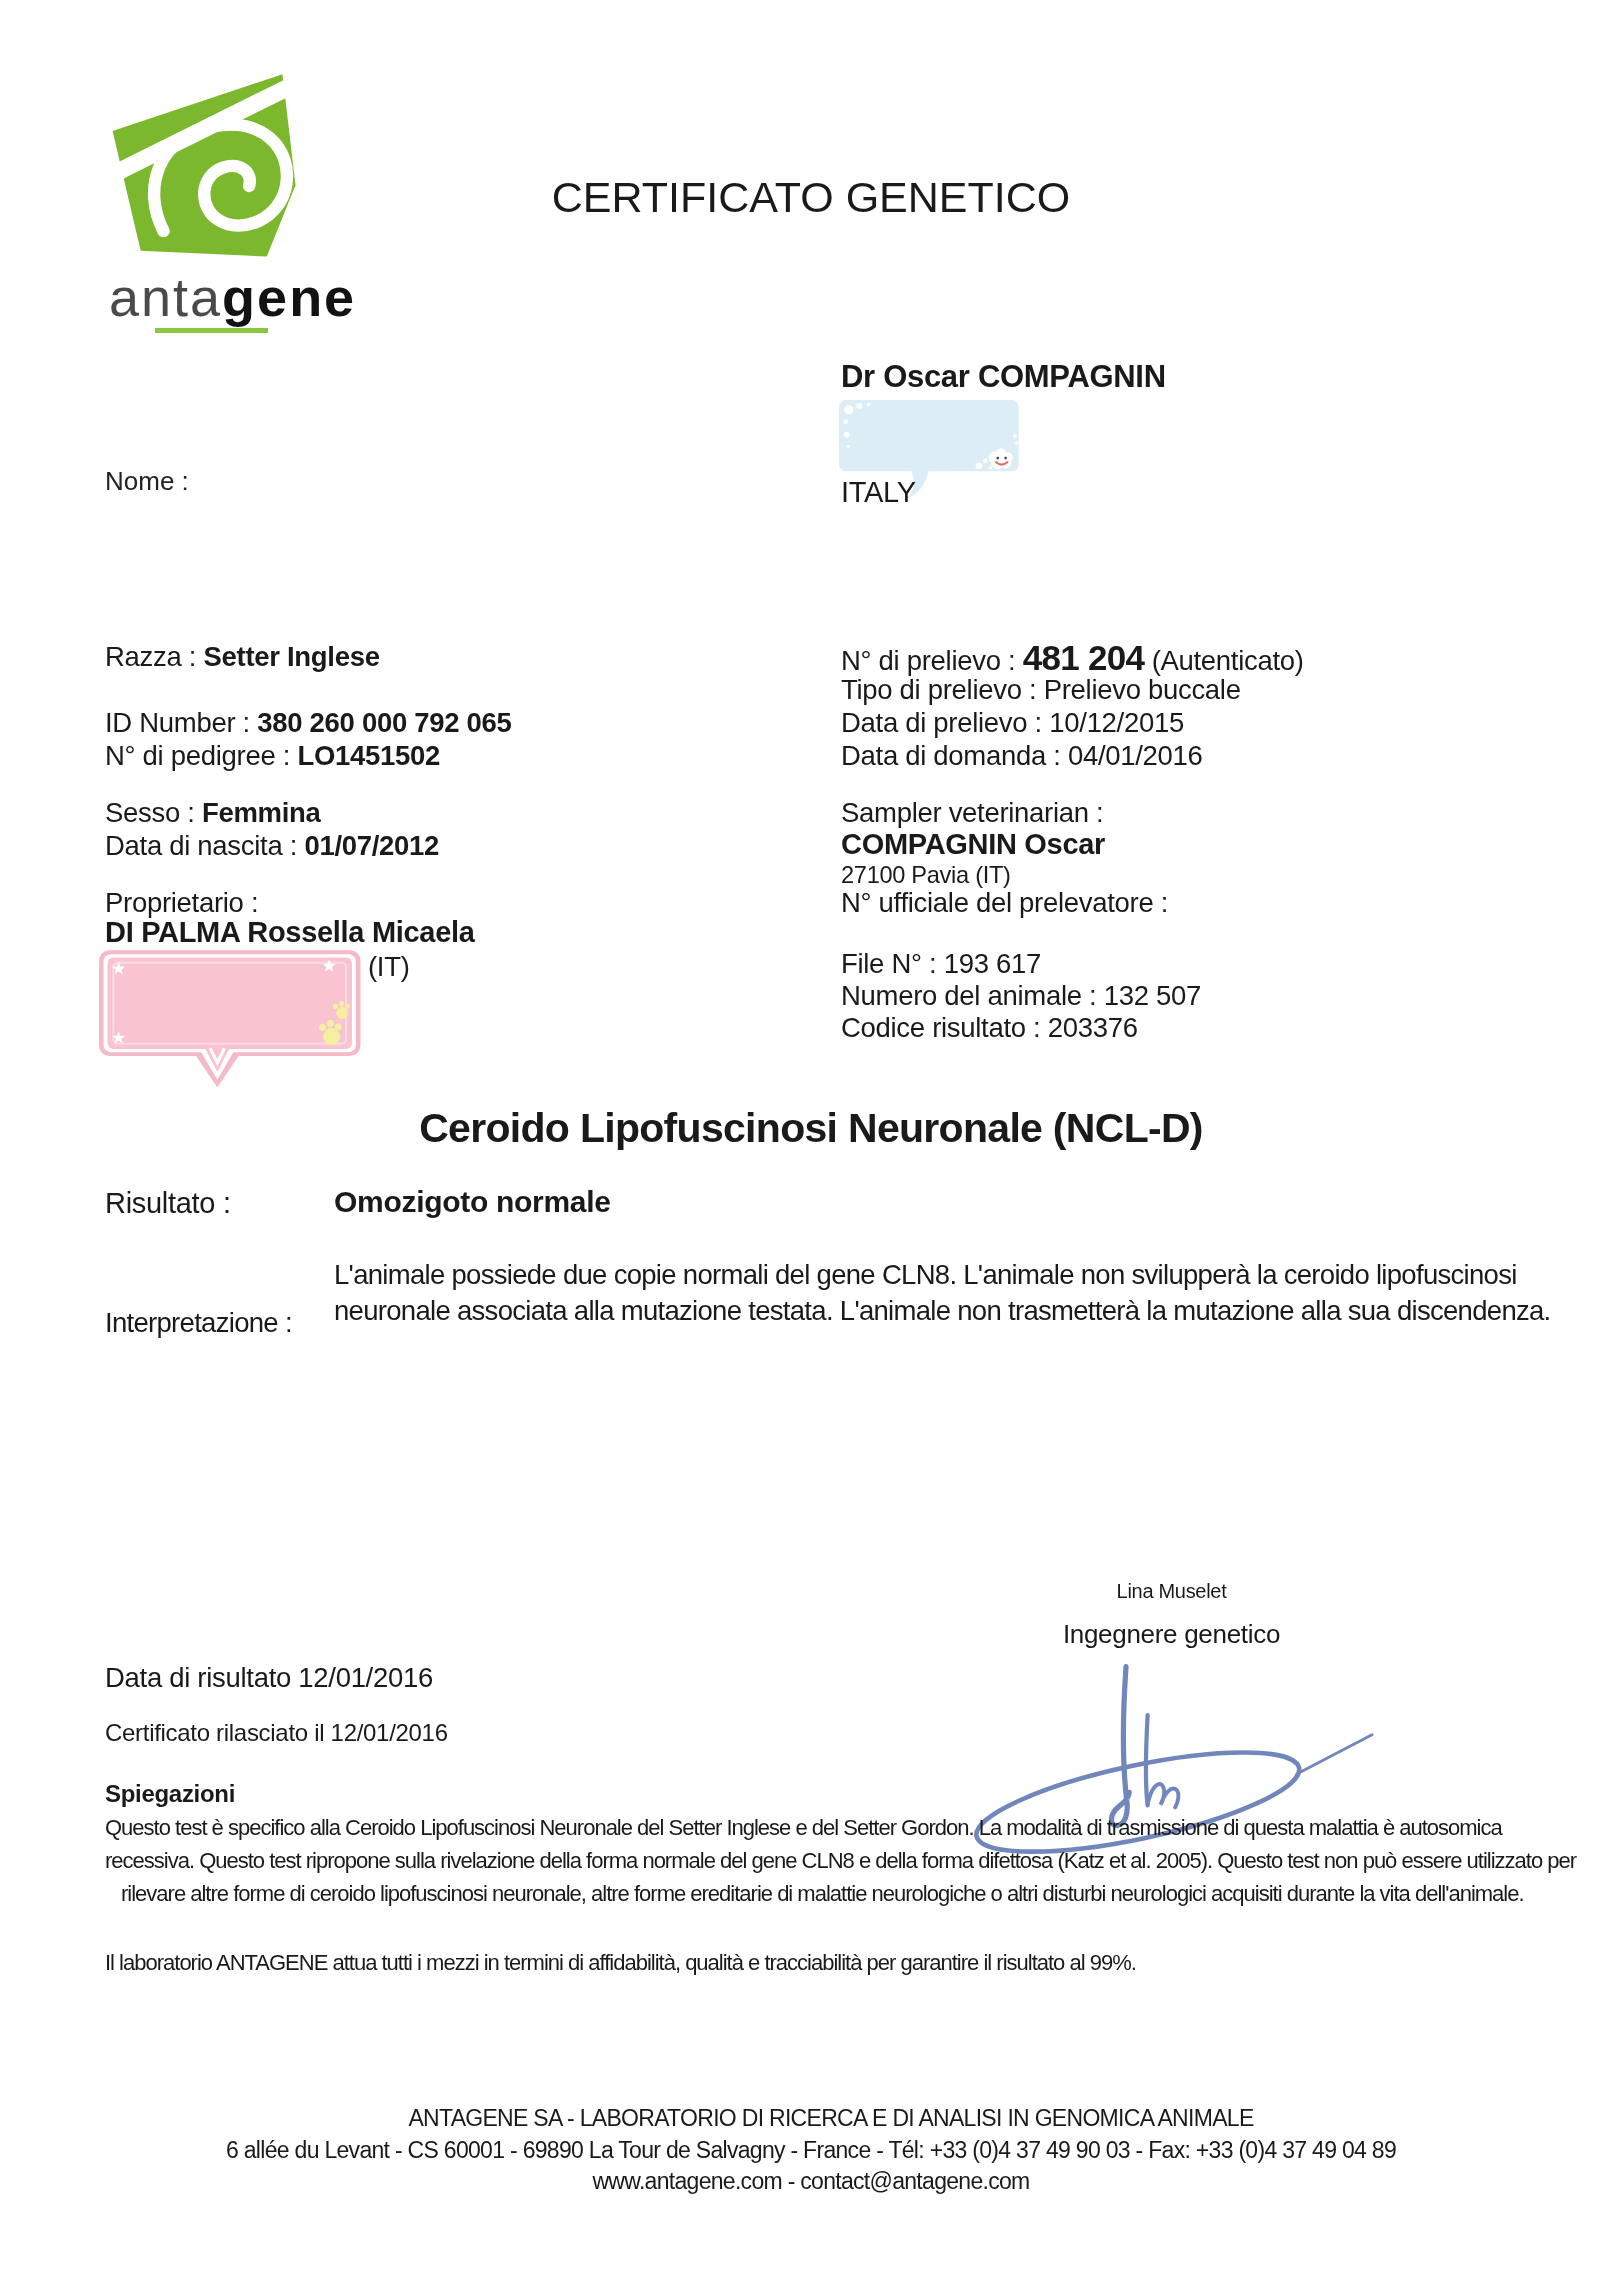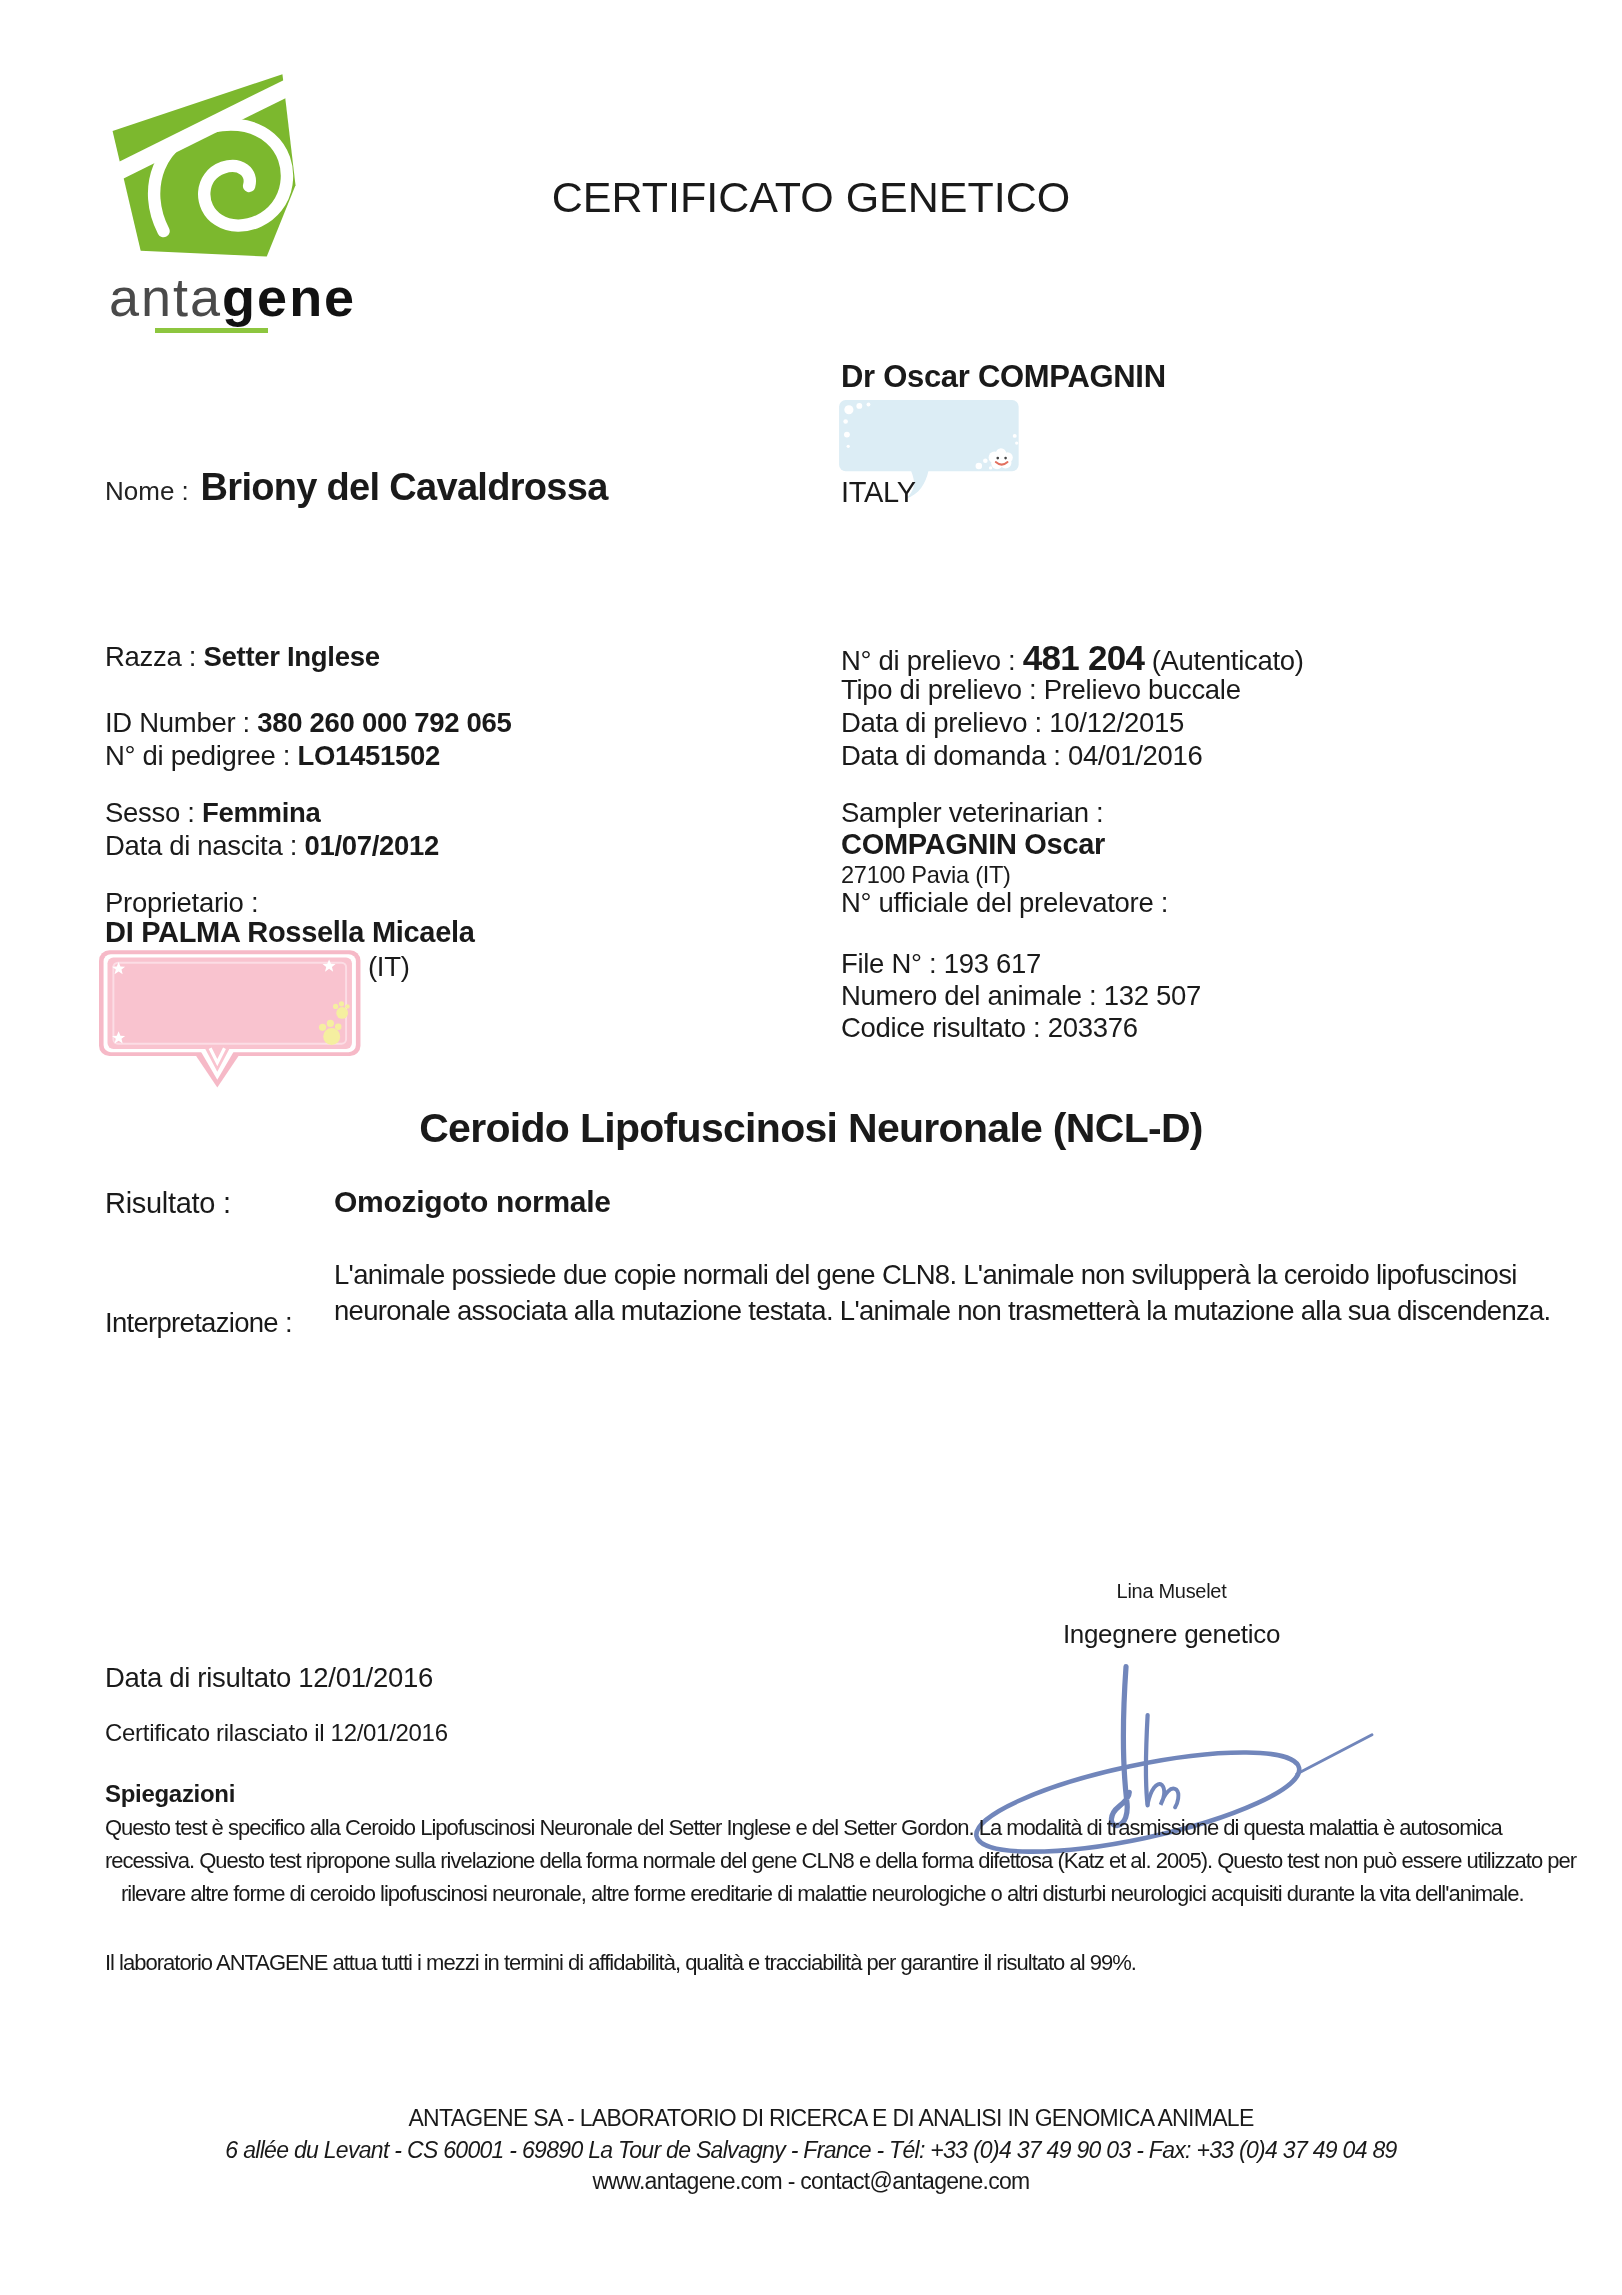--- a/index.html
+++ b/index.html
@@ -80,21 +80,20 @@
       <circle cx="243" cy="89" r="2" fill="#444"></circle>
         <circle cx="255" cy="89" r="2" fill="#444"></circle>
       <path d="M240,95 Q249,103 258,95" fill="none" stroke="#e2705f" stroke-width="3" stroke-linecap="round"></path>
     </g>
   </svg>
   <div class="line" style="left:841px;top:476px;font-size:29px;">ITALY</div>
 
   <div class="baseline-row" style="left:105px;top:466px;">
     <span class="nome-label">Nome :</span>
     <span style="width:11.8px;"></span>
-    <span class="name-big">Briony del Cavaldrossa</span>
   </div>
 
   <div class="line" style="left:105px;top:642px;">
     <span>Razza : </span><span class="b">Setter Inglese</span>
   </div>
   <div class="line" style="left:105px;top:708px;">
     <span>ID Number : </span><span class="b">380 260 000 792 065</span>
   </div>
   <div class="line" style="left:105px;top:741px;">
     <span>N° di pedigree : </span><span class="b">LO1451502</span>
@@ -172,17 +171,17 @@
   <div class="line" style="left:105px;top:1663px;">Data di risultato 12/01/2016</div>
   <div class="line date2" style="left:105px;top:1720px;">Certificato rilasciato il 12/01/2016</div>
 
   <div class="line expl-title" style="left:105px;top:1781px;">Spiegazioni</div>
   <div class="line expl" style="left:105px;top:1811px;">Questo test è specifico alla Ceroido Lipofuscinosi Neuronale del Setter Inglese e del Setter Gordon. La modalità di trasmissione di questa malattia è autosomica</div>
   <div class="line expl" style="left:105px;top:1844px;">recessiva. Questo test ripropone sulla rivelazione della forma normale del gene CLN8 e della forma difettosa (Katz et al. 2005). Questo test non può essere utilizzato per</div>
   <div class="line expl" style="left:105px;top:1877px;margin-left:16px;">rilevare altre forme di ceroido lipofuscinosi neuronale, altre forme ereditarie di malattie neurologiche o altri disturbi neurologici acquisiti durante la vita dell'animale.</div>
   <div class="line expl" style="left:105px;top:1946px;">Il laboratorio ANTAGENE attua tutti i mezzi in termini di affidabilità, qualità e tracciabilità per garantire il risultato al 99%.</div>
 
   <div class="line footerline" style="left:0;top:2106px;padding-left:20px;">ANTAGENE SA - LABORATORIO DI RICERCA E DI ANALISI IN GENOMICA ANIMALE</div>
-  <div class="line footerline" style="left:0;top:2138px;font-style:italic;">6 allée du Levant - CS 60001 - 69890 La Tour de Salvagny - France - Tél: +33 (0)4 37 49 90 03 - Fax: +33 (0)4 37 49 04 89</div>
+  <div class="line footerline" style="left:0;top:2138px;">6 allée du Levant - CS 60001 - 69890 La Tour de Salvagny - France - Tél: +33 (0)4 37 49 90 03 - Fax: +33 (0)4 37 49 04 89</div>
   <div class="line footerline" style="left:0;top:2169px;">www.antagene.com - contact@antagene.com</div>
 
 </div>
 
 
 </body></html>

